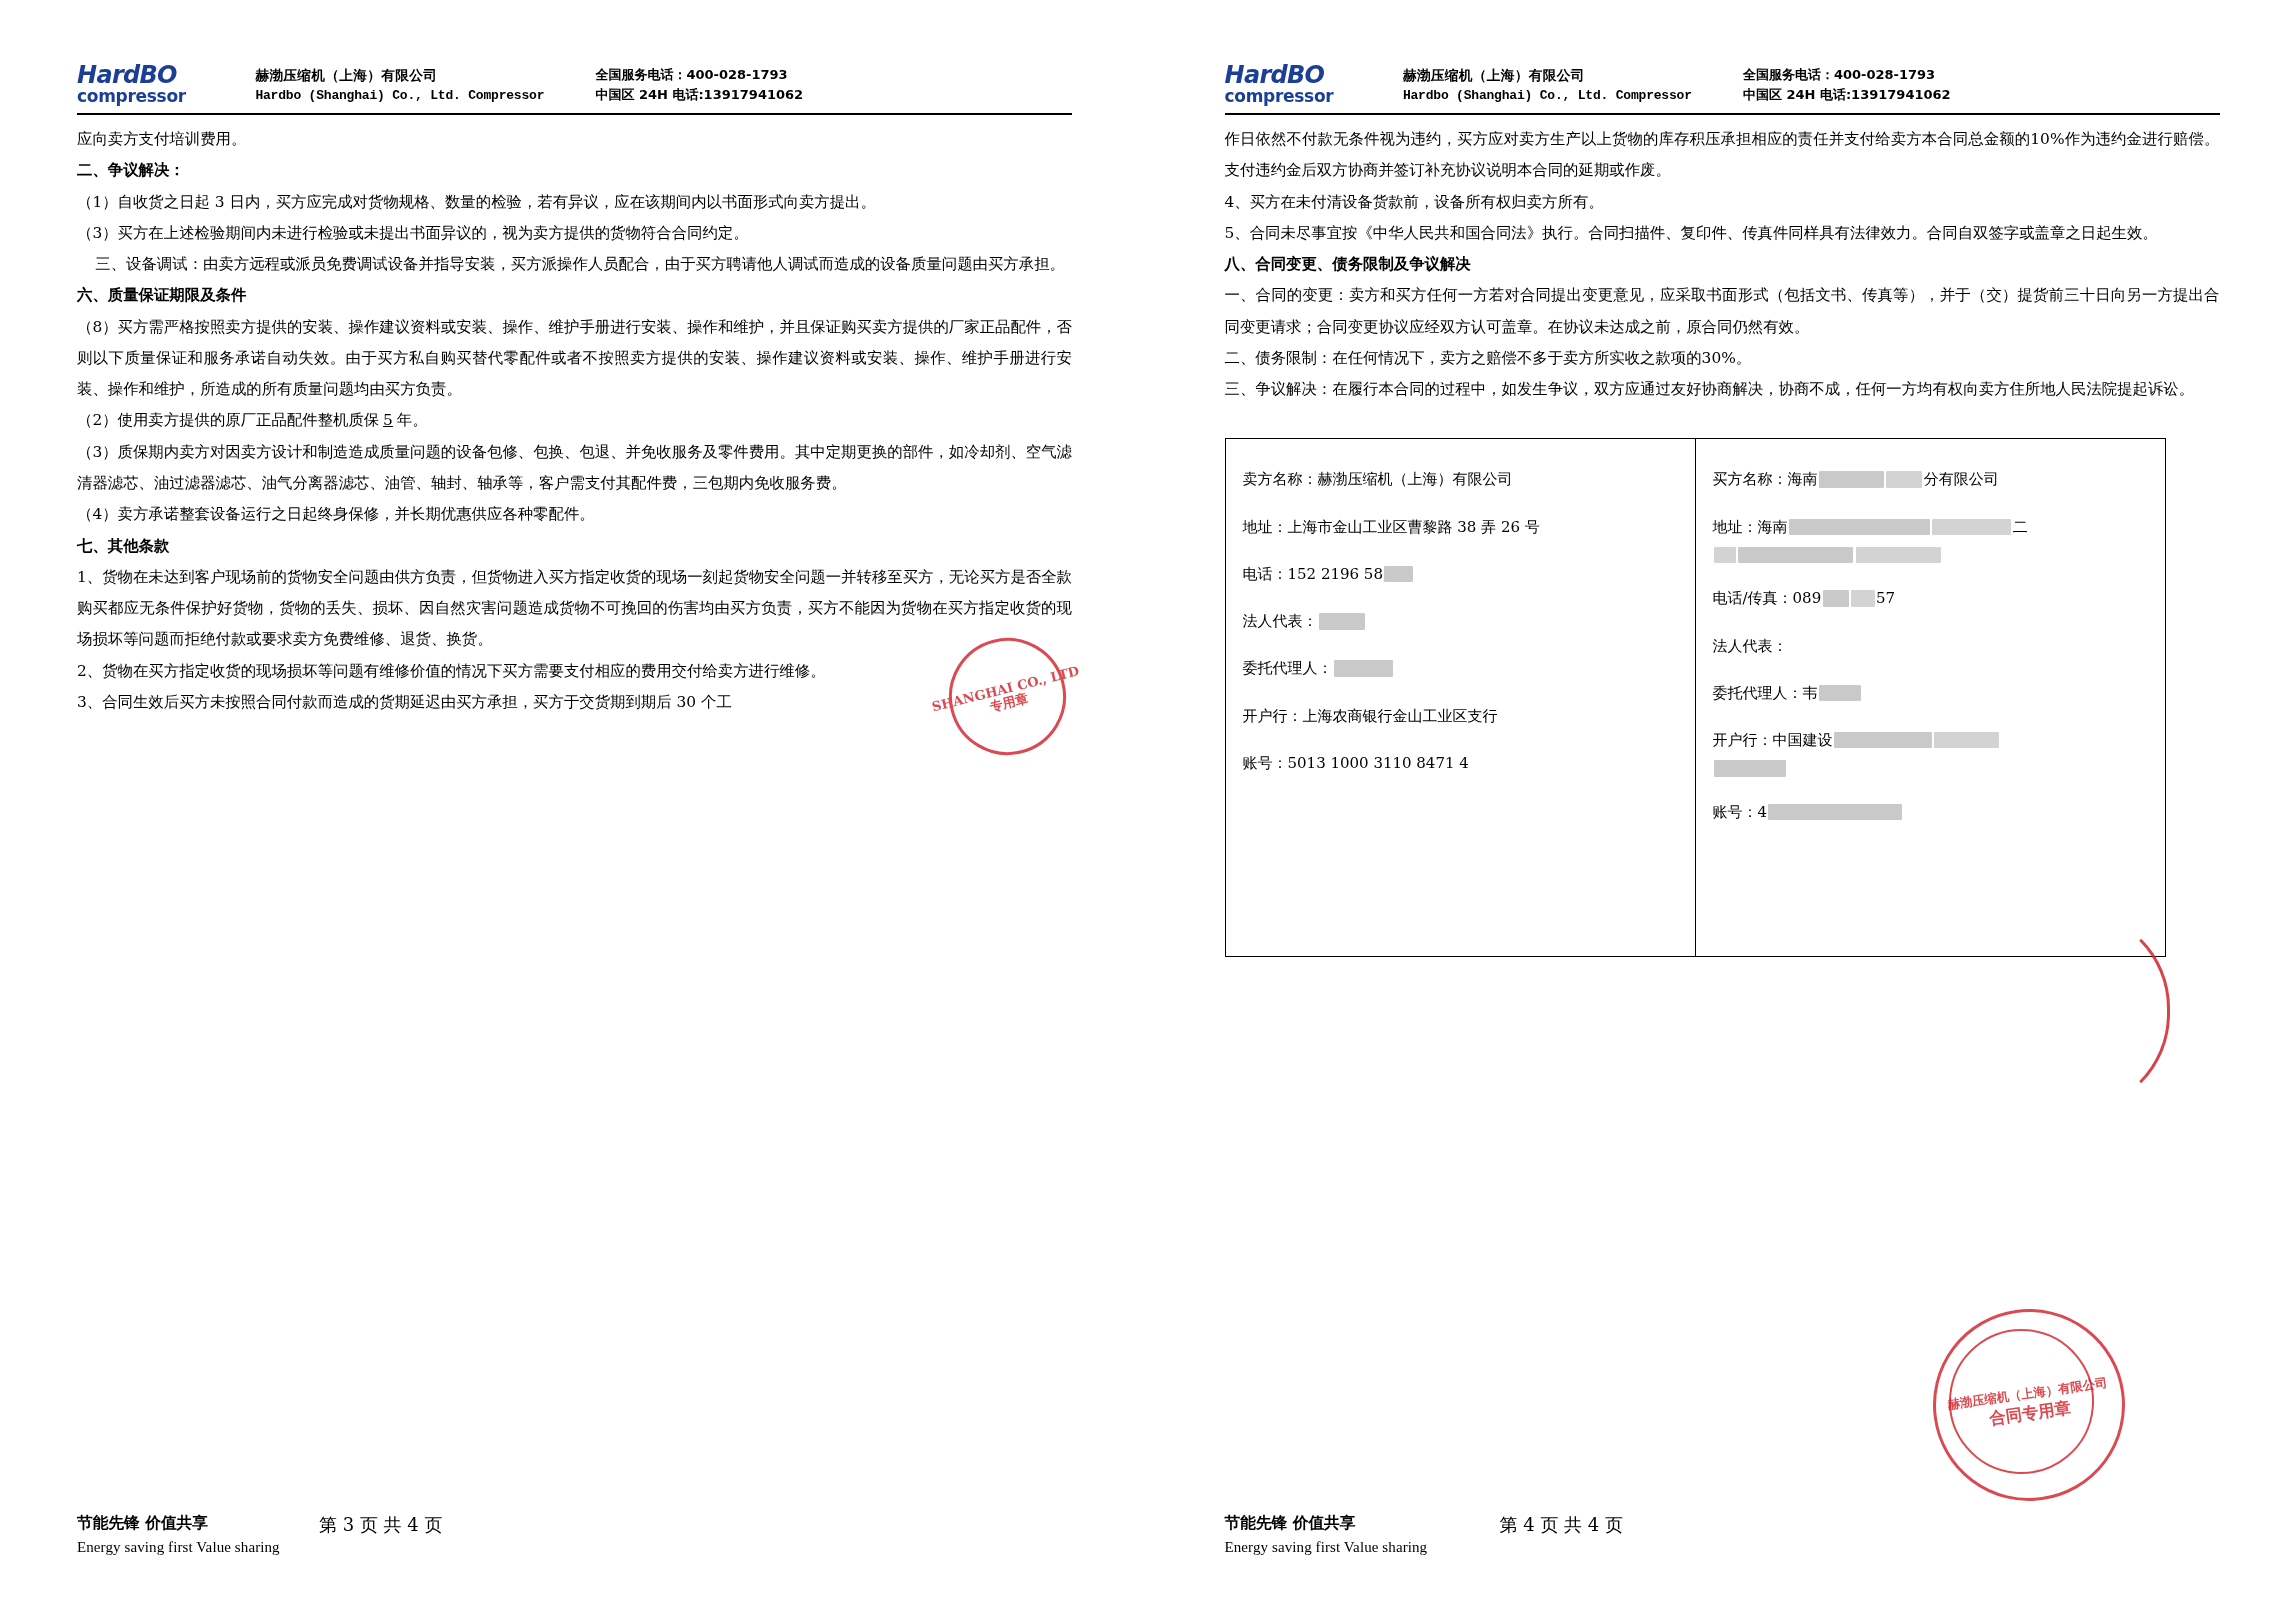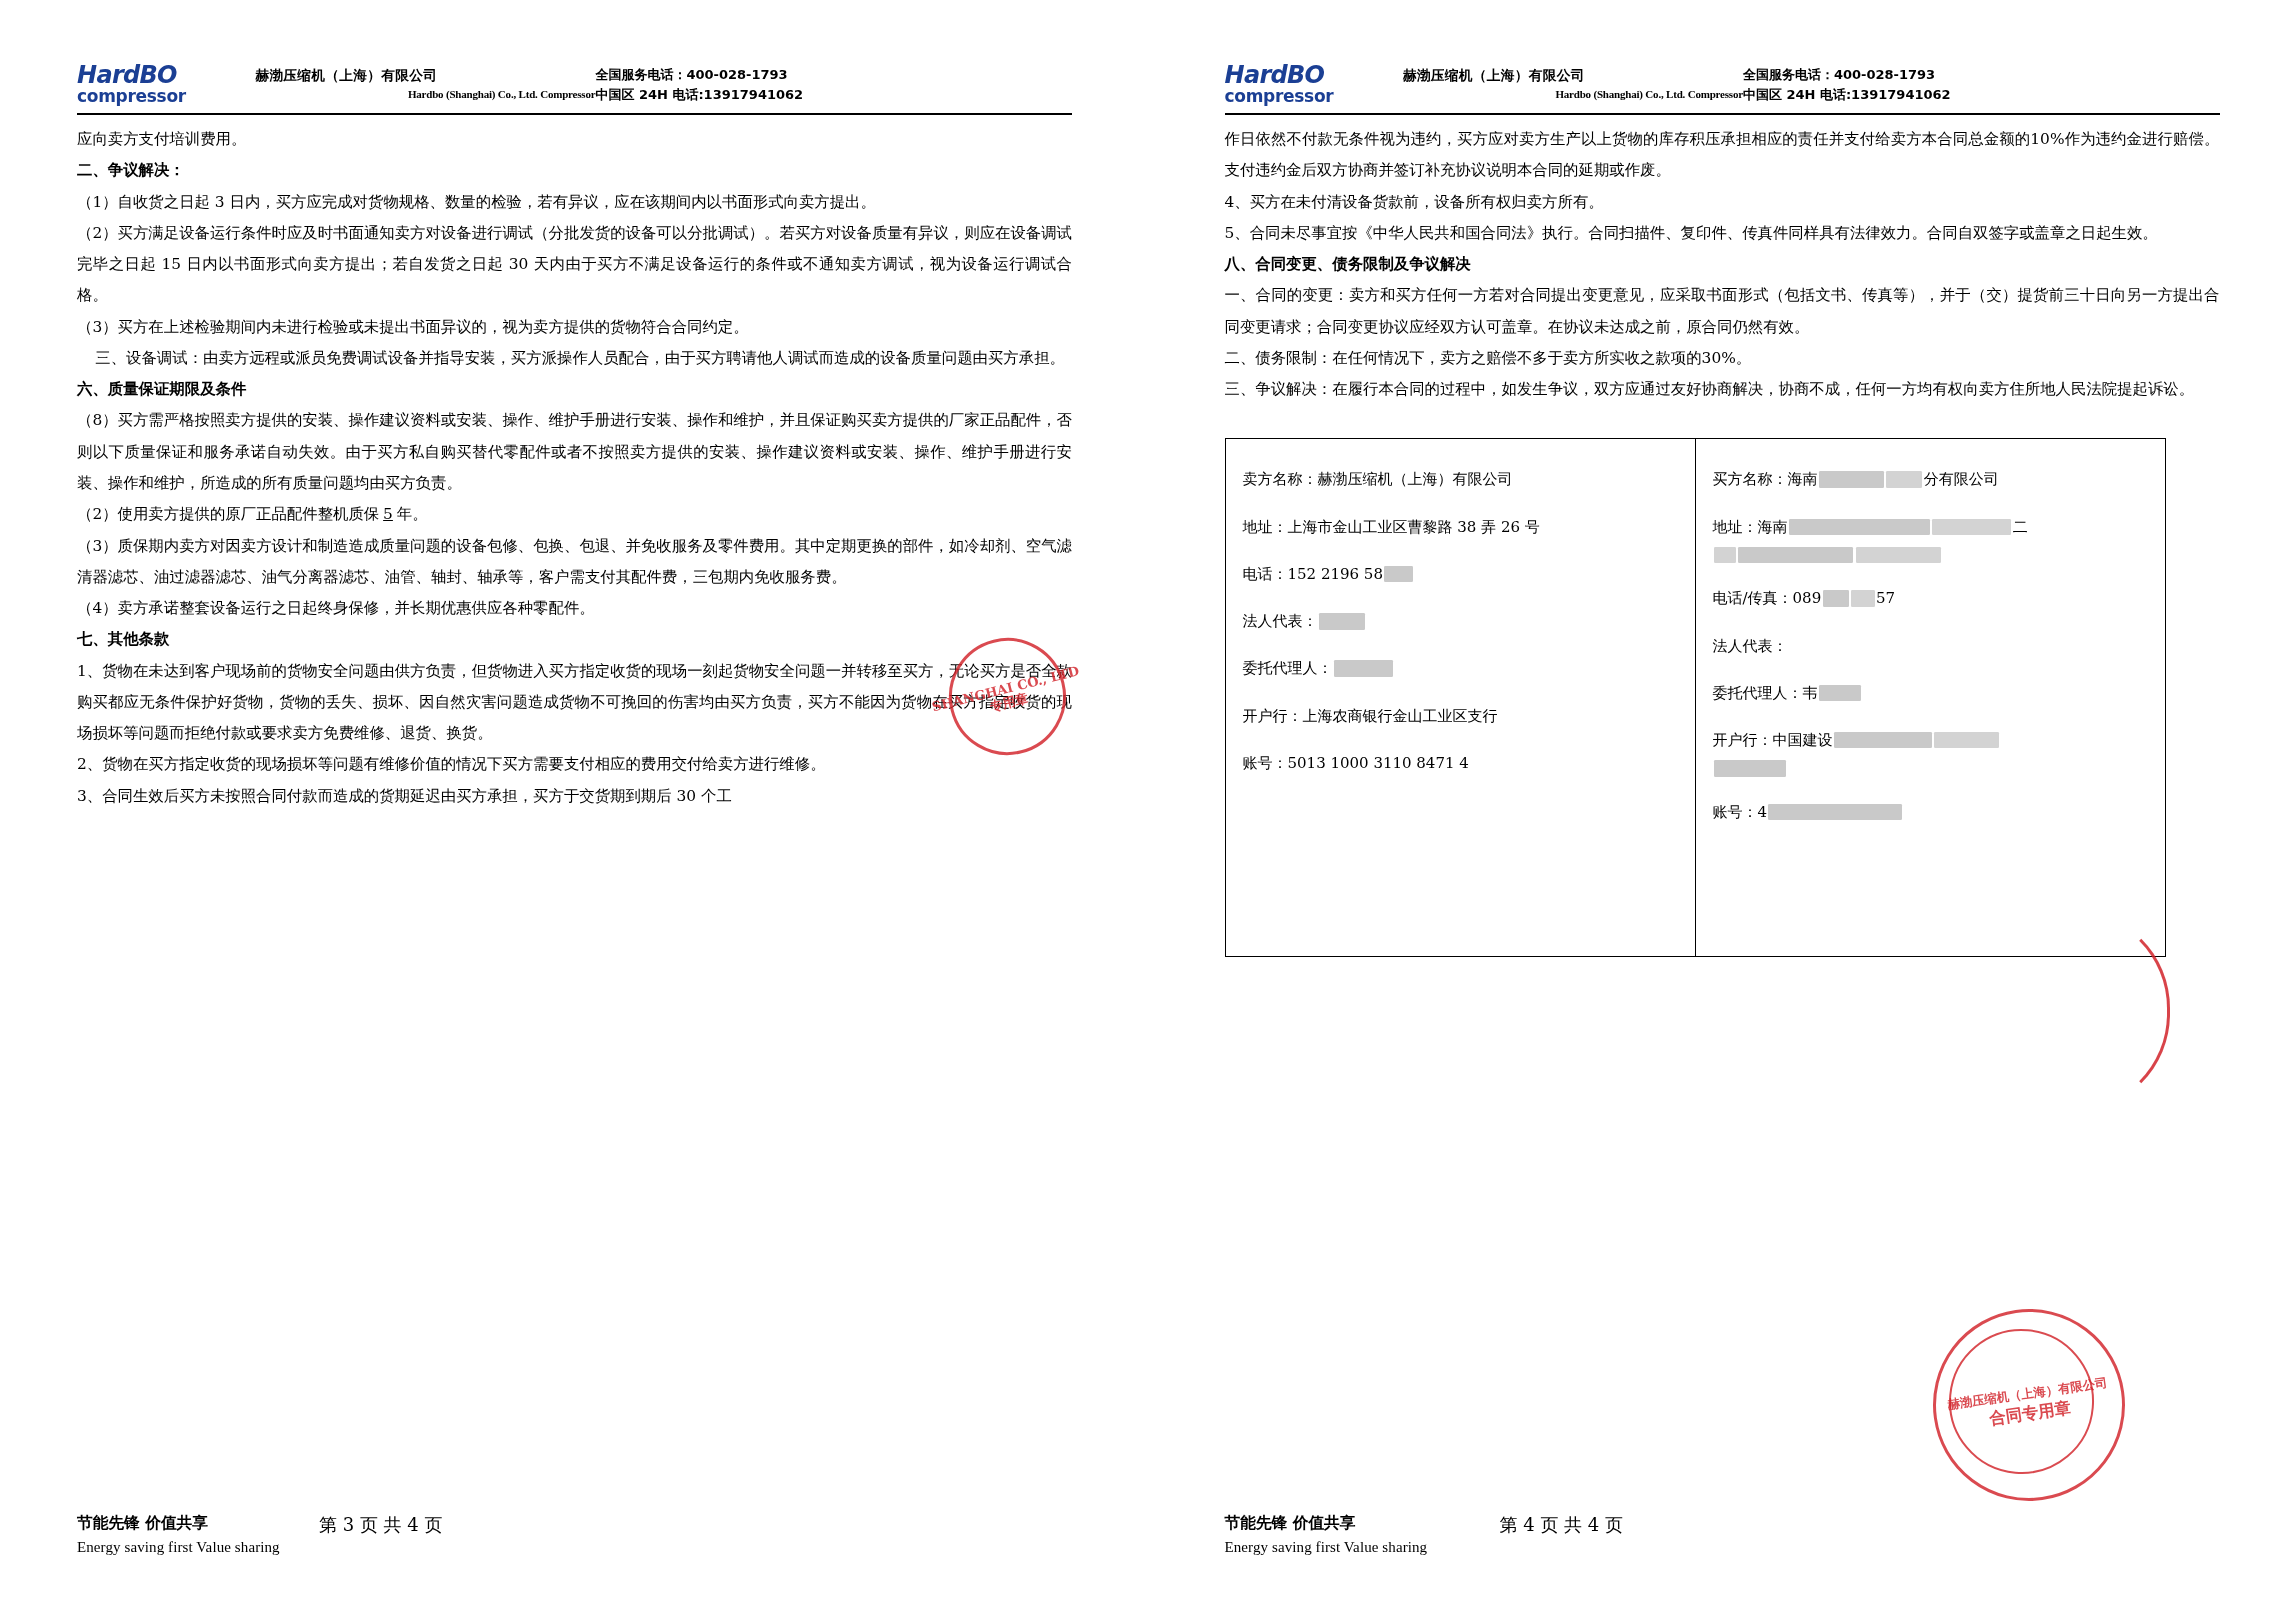--- a/index.html
+++ b/index.html
@@ -71,24 +71,23 @@
     font-weight: bold;
     padding-top: 2.6px;
     padding-left: 14.4px;
   }
   .company-block .cn {
     font-family: "DejaVu Sans", sans-serif;
     font-size: 13.7px;
     letter-spacing: 0.3px;
   }
   .company-block .en {
-    font-family: Liberation Serif, serif;
-    font-size: 11px;
+    font-family: Liberation Mono, monospace;
+    font-size: 13px;
     letter-spacing: -0.2px;
-    text-align: right;
   }
   .contact-block {
     flex: 1;
     font-family: "DejaVu Sans", sans-serif;
     font-size: 13px;
     line-height: 1.6;
     font-weight: bold;
     padding-top: 2.6px;
   }
   .contact-block .line {
@@ -274,21 +273,20 @@
           <div class="line">全国服务电话：400-028-1793</div>
           <div class="line">中国区 24H 电话:13917941062</div>
         </div>
       </div>
       <div class="header-rule"></div>
 
       <div class="body-text">
         <p class="p">应向卖方支付培训费用。</p>
         <p class="p heading">二、争议解决：</p>
         <p class="p">（1）自收货之日起 3 日内，买方应完成对货物规格、数量的检验，若有异议，应在该期间内以书面形式向卖方提出。</p>
-        <p class="p">（2）买方满足设备运行条件时应及时书面通知卖方对设备进行调试（分批发货的设备可以分批调试）。若买方对设备质量有异议，则应在设备调试完毕之日起 15 日内以书面形式向卖方提出；若自发货之日起 30 天内由于买方不满足设备运行的条件或不通知卖方调试，视为设备运行调试合格。</p>
         <p class="p">（3）买方在上述检验期间内未进行检验或未提出书面异议的，视为卖方提供的货物符合合同约定。</p>
         <p class="p sub-indent"><span>三、设备调试：由卖方远程或派员免费调试设备并指导安装，买方派操作人员配合，由于买方聘请他人调试而造成的设备质量问题由买方承担。</span></p>
         <p class="p heading">六、质量保证期限及条件</p>
         <p class="p">（8）买方需严格按照卖方提供的安装、操作建议资料或安装、操作、维护手册进行安装、操作和维护，并且保证购买卖方提供的厂家正品配件，否则以下质量保证和服务承诺自动失效。由于买方私自购买替代零配件或者不按照卖方提供的安装、操作建议资料或安装、操作、维护手册进行安装、操作和维护，所造成的所有质量问题均由买方负责。</p>
         <p class="p">
           <span>（2）使用卖方提供的原厂正品配件整机质保</span><span class="u">5</span><span>年。</span>
         </p>
         <p class="p">（3）质保期内卖方对因卖方设计和制造造成质量问题的设备包修、包换、包退、并免收服务及零件费用。其中定期更换的部件，如冷却剂、空气滤清器滤芯、油过滤器滤芯、油气分离器滤芯、油管、轴封、轴承等，客户需支付其配件费，三包期内免收服务费。</p>
         <p class="p">（4）卖方承诺整套设备运行之日起终身保修，并长期优惠供应各种零配件。</p>
         <p class="p heading">七、其他条款</p>

